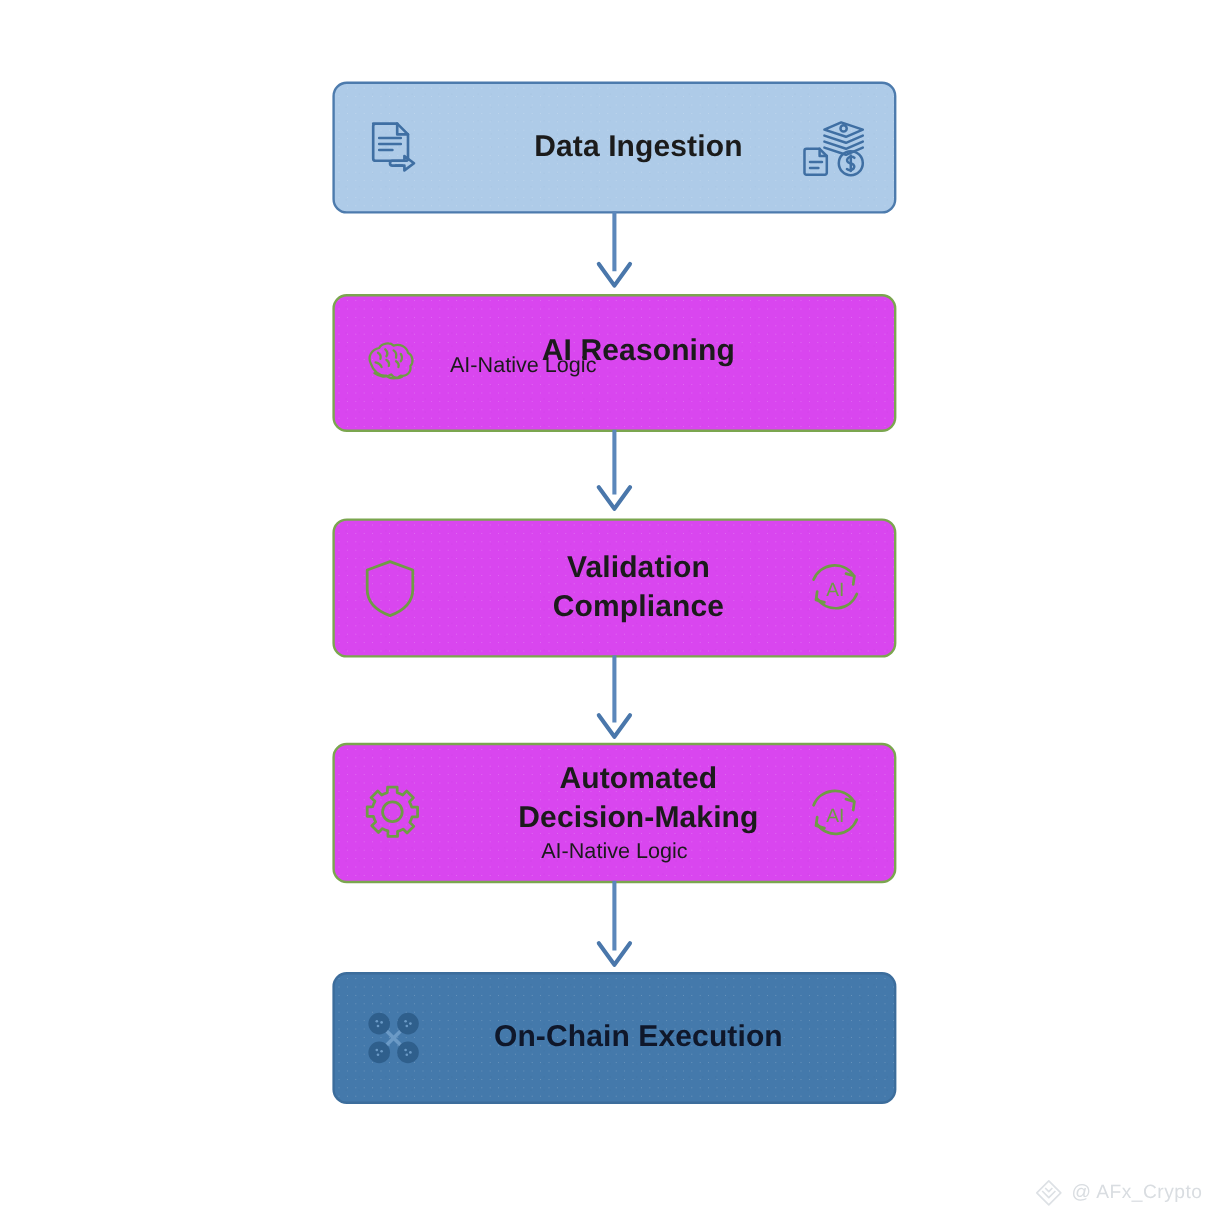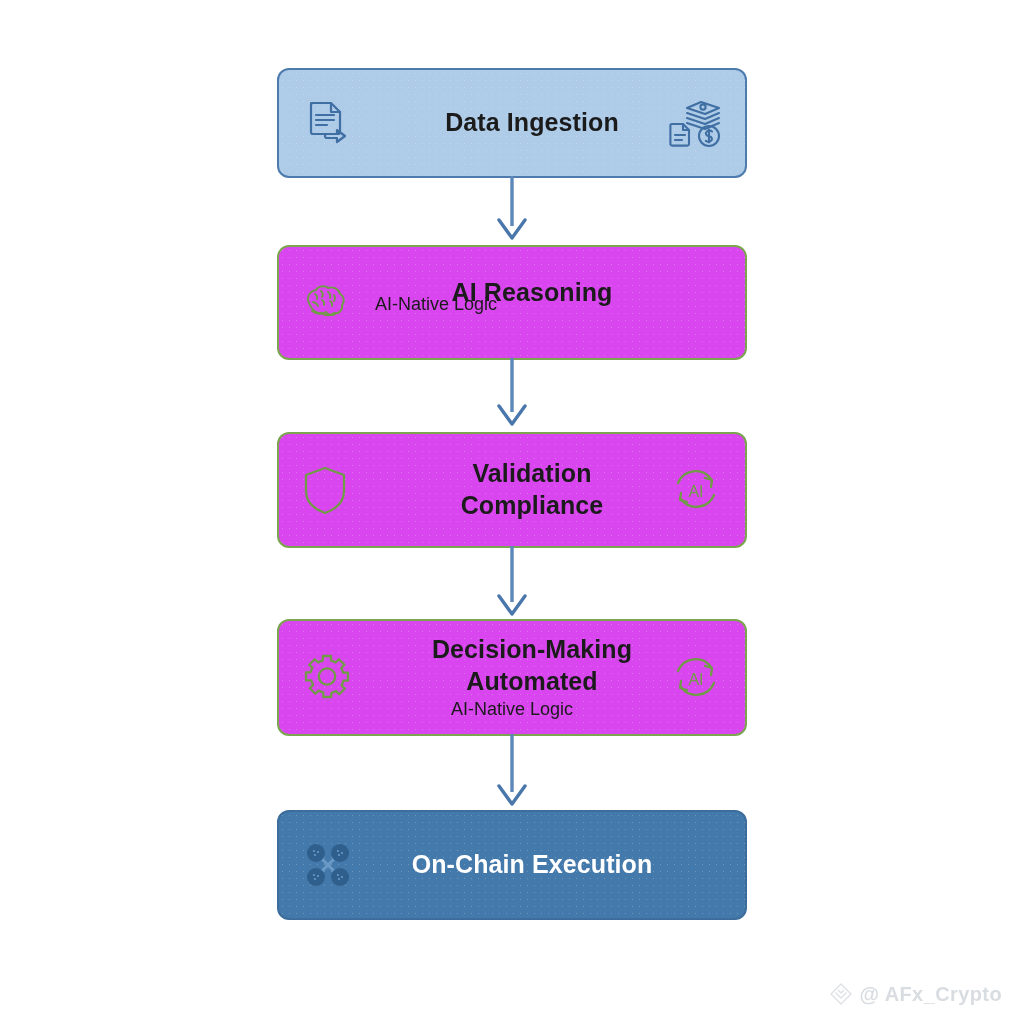--- a/index.html
+++ b/index.html
@@ -88,21 +88,21 @@
 
   .title {
     font-size: 25px;
     font-weight: 600;
     color: #1b1b1b;
     line-height: 1.27;
     letter-spacing: 0.1px;
     margin-left: 40px;
   }
   .title-light {
-    color: #ffffff;
+    color: #0f172a;
   }
   .subtitle {
     font-size: 18px;
     font-weight: 400;
     color: #1b1b1b;
     line-height: 1.3;
   }
 
   
   .node-overlap .labels {
@@ -130,22 +130,22 @@
 
   
   #watermark {
     position: absolute;
     right: 22px;
     bottom: 18px;
     display: flex;
     align-items: center;
     gap: 7px;
     color: #d9dde1;
-    font-size: 20px;
-    font-weight: 700;
+    font-size: 16px;
+    font-weight: 400;
     letter-spacing: .4px;
     user-select: none;
   }
   #watermark .wm-logo { line-height: 0; }
 </style>
 </head>
 <body>
 
 <div id="canvas">
 
@@ -241,22 +241,22 @@
   <div class="node node-green" style="left:277px; top:619px; width:470px; height:117px;">
 
     <span class="icon-left">
       <svg width="52" height="52" viewBox="0 0 52 52" fill="none" stroke="#6f9c45" stroke-width="2.3" stroke-linecap="round" stroke-linejoin="round">
         <path d="M22 4 h8 v4.6 a18 18 0 0 1 4.6 1.9 l3.3 -3.3 5.6 5.6 -3.3 3.3 a18 18 0 0 1 1.9 4.6 H47 v8 h-4.6 a18 18 0 0 1 -1.9 4.6 l3.3 3.3 -5.6 5.6 -3.3 -3.3 a18 18 0 0 1 -4.6 1.9 V45 h-8 v-4.6 a18 18 0 0 1 -4.6 -1.9 l-3.3 3.3 -5.6 -5.6 3.3 -3.3 a18 18 0 0 1 -1.9 -4.6 H5 v-8 h4.6 a18 18 0 0 1 1.9 -4.6 L8.2 12.8 13.8 7.2 17.1 10.5 a18 18 0 0 1 4.6 -1.9 z"></path>
         <circle cx="26" cy="24.5" r="8.2"></circle>
       </svg>
     </span>
 
     <div class="labels">
+      <div class="title">Automated</div>
       <div class="title">Decision-Making</div>
-      <div class="title">Automated</div>
       <div class="subtitle">AI-Native Logic</div>
     </div>
 
     <span class="icon-right">
       <svg width="54" height="54" viewBox="0 0 54 54" fill="none" stroke="#6f9c45" stroke-width="2.3" stroke-linecap="round" stroke-linejoin="round">
         <path d="M42 16 a19 19 0 0 0 -33 4"></path>
         <path d="M12 36 a19 19 0 0 0 33 -4"></path>
         <path d="M36 15 l7 2 -1 7"></path>
         <path d="M18 39 l-7 -2 1 -7"></path>
         <text x="27" y="34" font-family="Liberation Sans, sans-serif" font-size="16" fill="#6f9c45" stroke="none" text-anchor="middle">AI</text>

